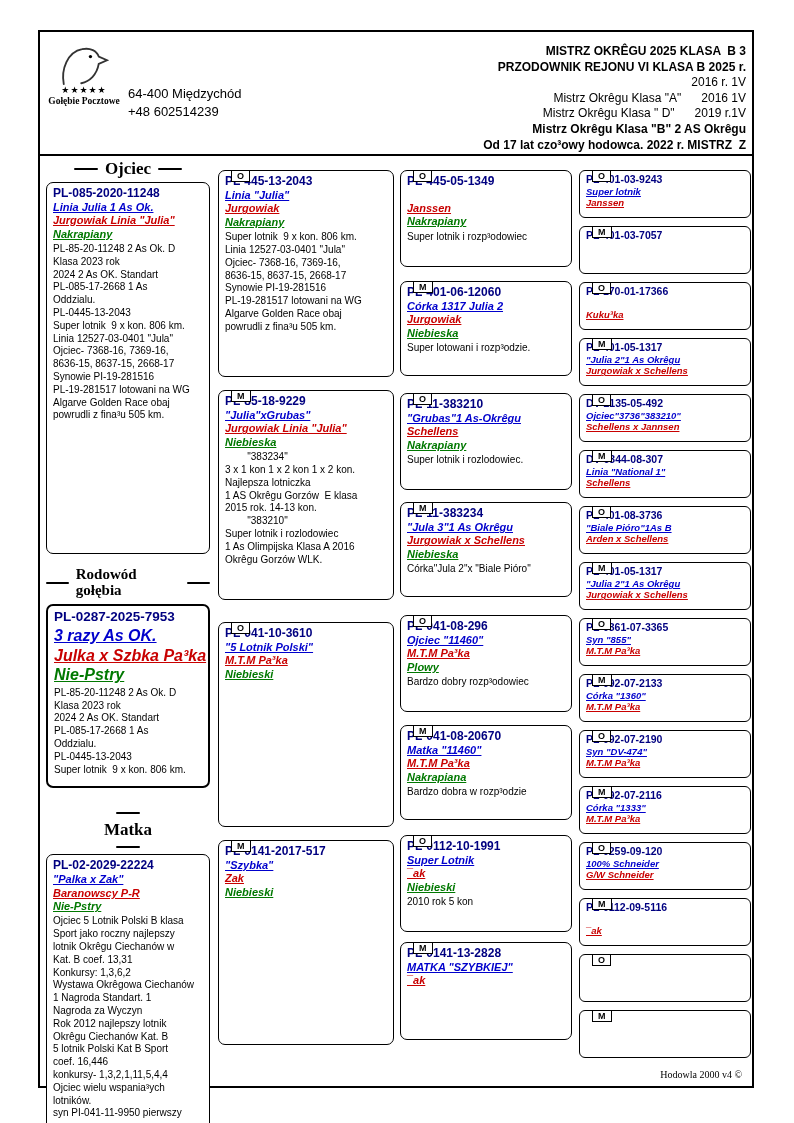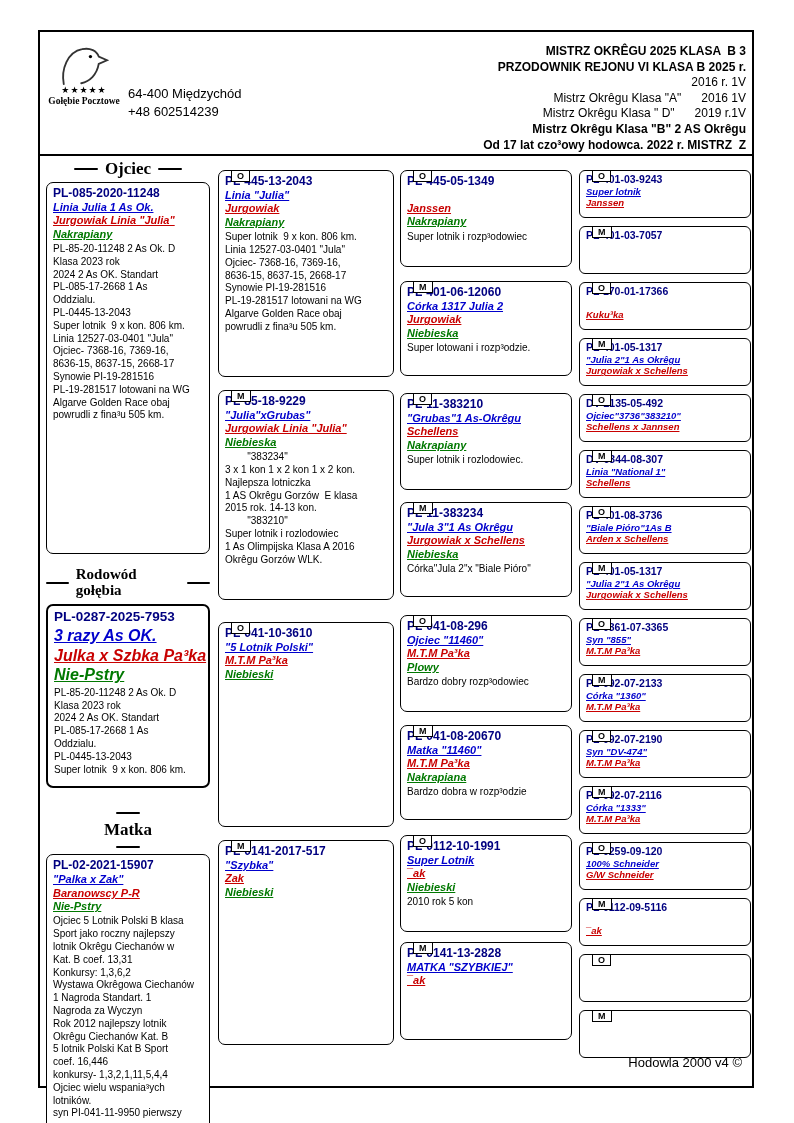--- a/index.html
+++ b/index.html
@@ -39,21 +39,21 @@
   .subject .ln{font-size:16px;}
   .subject{border-width:2px;}
   .g1f{height:372px;margin-top:4px;}
   .g1s{height:184px;margin-top:6px;}
   .g1m{height:330px;margin-top:6px;}
   .g2{height:207px;}
   .g3{height:97px;}
   .g4{height:48px;border-radius:6px;padding:2px 6px;}
   .g4 .ring{font-size:10.5px;}
   .g4 .ln{font-size:9.5px;min-height:11px;line-height:1.18;}
-  .footer{position:absolute;right:10px;bottom:16px;font-size:13px;}
+  .footer{position:absolute;right:10px;bottom:6px;font-size:10px;font-family:Liberation Serif, serif;}
 </style>
 </head>
 <body>
 
 <div class="page">
   <div class="frame">
 
     <div class="hdr">
       <div class="logo">
         <svg viewBox="0 0 60 50">
@@ -119,21 +119,21 @@
 Oddzialu.
 PL-0445-13-2043
 Super lotnik  9 x kon. 806 km.</div>
       </div>
       <div class="sec" style="margin-top:24px;flex-direction:column;">
         <span class="fl"></span>
         <span>Matka</span>
         <span class="fl"></span>
       </div>
       <div class="box g1m">
-        <div class="ring">PL-02-2021-15907</div>
+        <div class="ring">PL-02-2029-22224</div>
         <div class="ln blue">"Palka x Zak"</div>
         <div class="ln red">Baranowscy P-R</div>
         <div class="ln green">Nie-Pstry</div>
         <div class="notes">Ojciec 5 Lotnik Polski B klasa
 Sport jako roczny najlepszy
 lotnik Okrêgu Ciechanów w
 Kat. B coef. 13,31
 Konkursy: 1,3,6,2
 Wystawa Okrêgowa Ciechanów
 1 Nagroda Standart. 1

